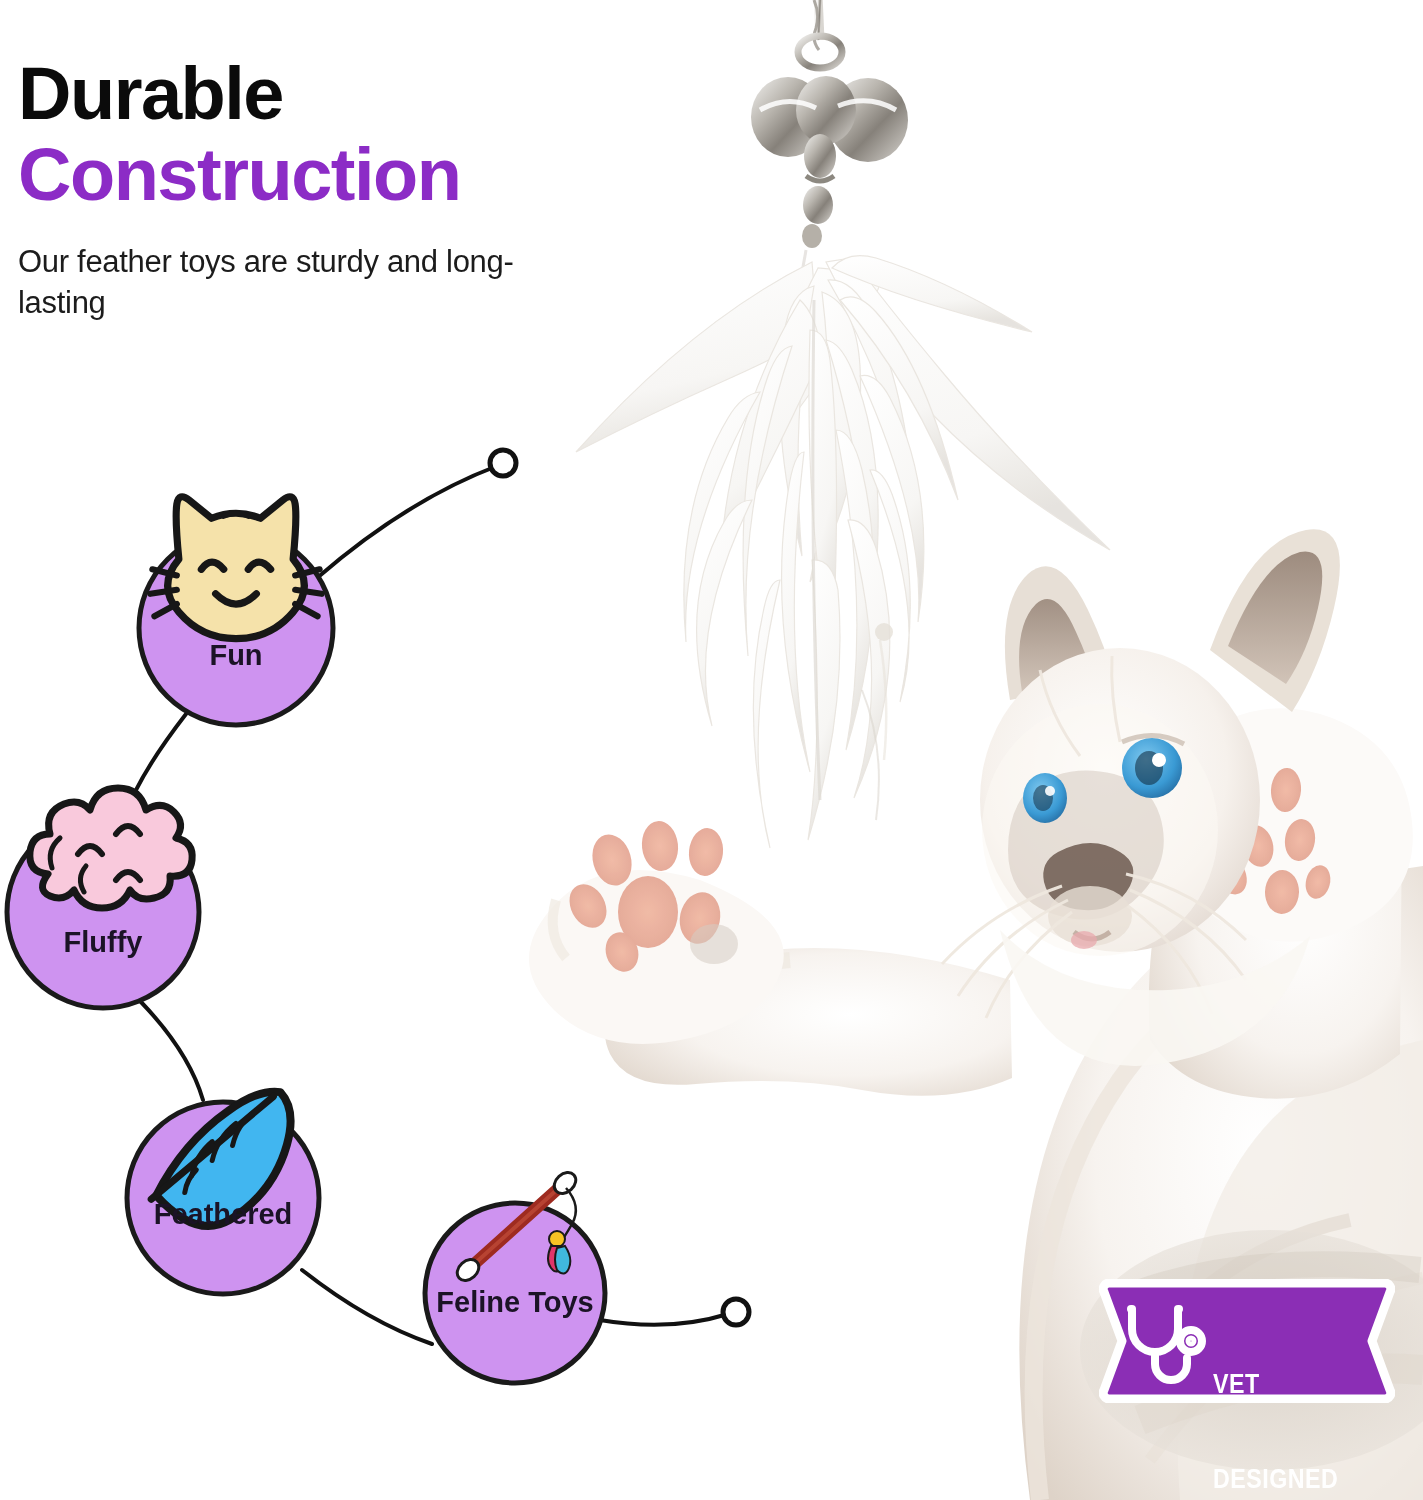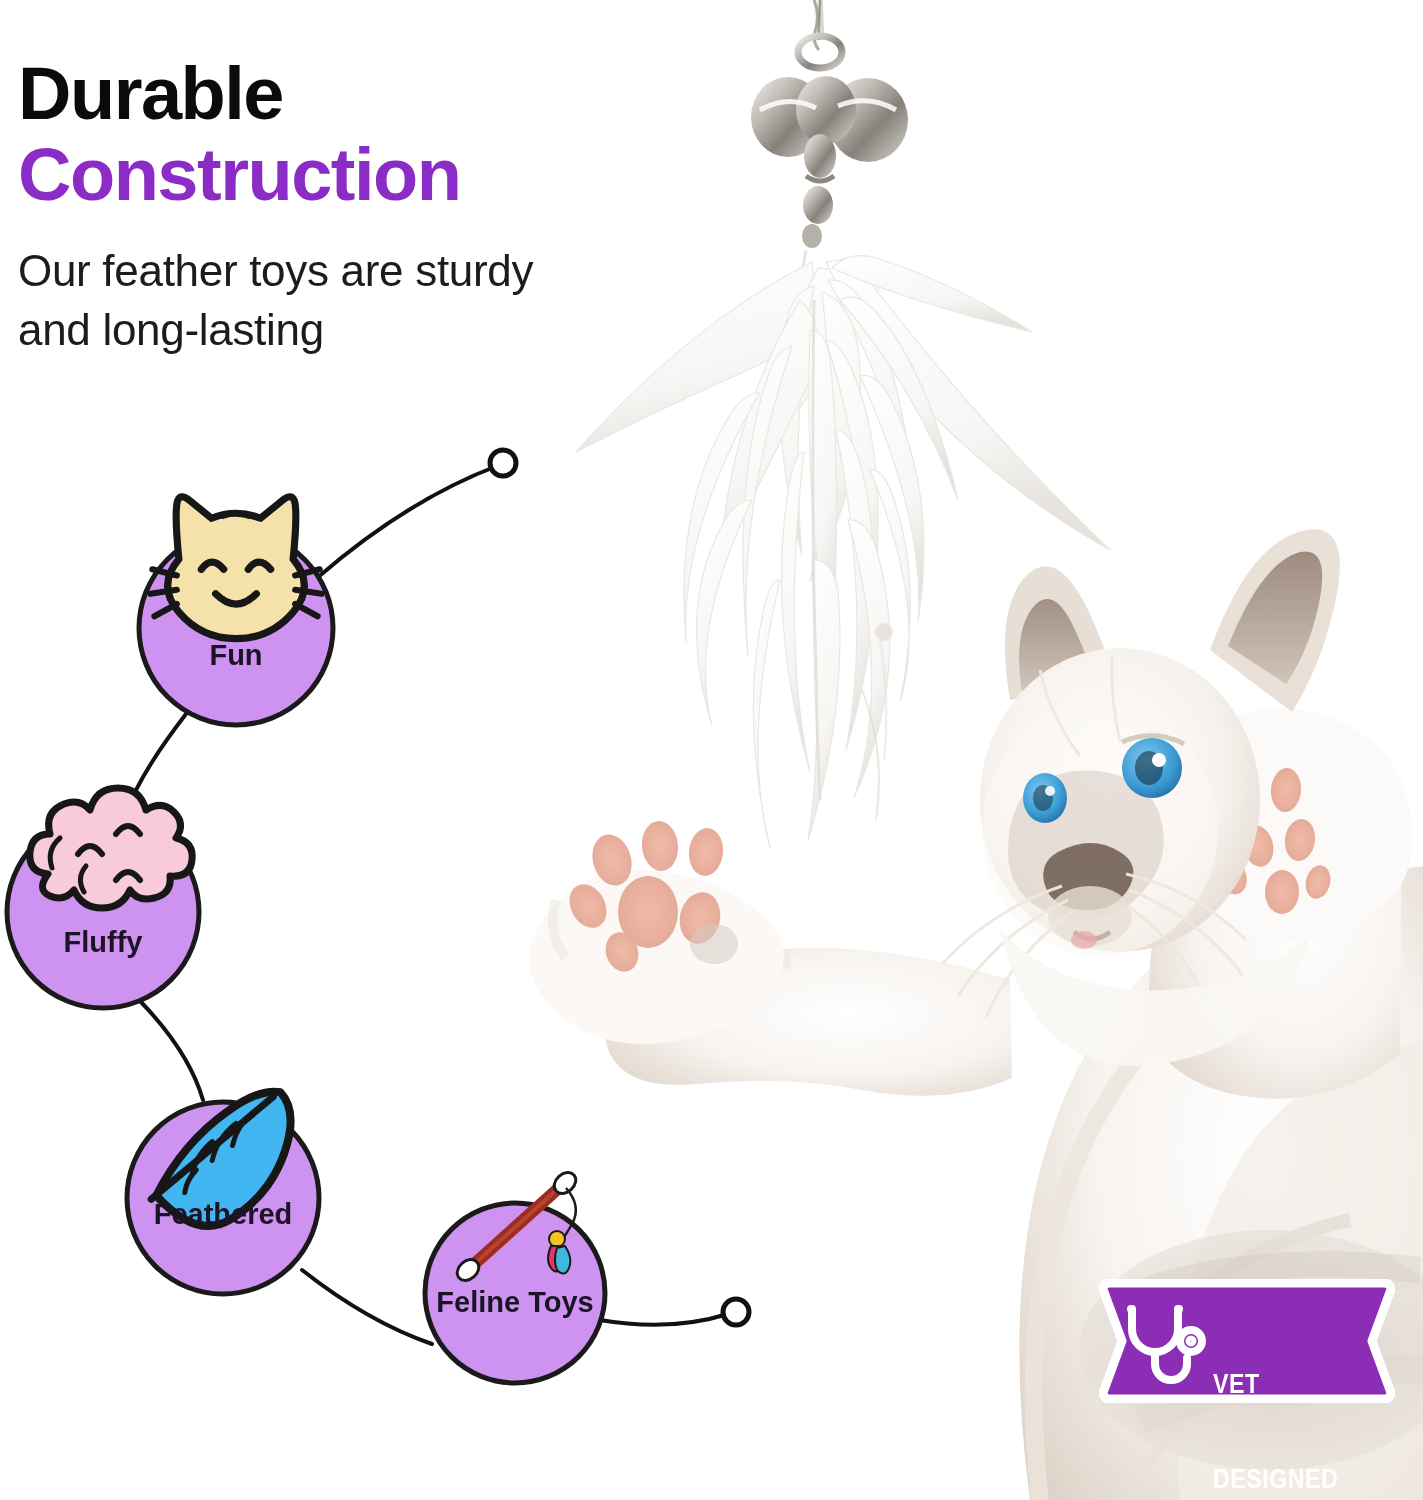--- a/index.html
+++ b/index.html
@@ -42,21 +42,21 @@
     font-size: 74px;
     font-weight: 700;
     letter-spacing: -1.5px;
     line-height: 1.08;
     margin: 0;
     margin-top: 4px;
   }
   #subtitle {
     margin: 0;
     margin-top: 28px;
-    font-size: 44px;
+    font-size: 31px;
     font-weight: 400;
     line-height: 1.32;
     color: #1c1c1c;
     letter-spacing: -0.3px;
     max-width: 520px;
   }
 
   
   #diagram {
     position: absolute;

